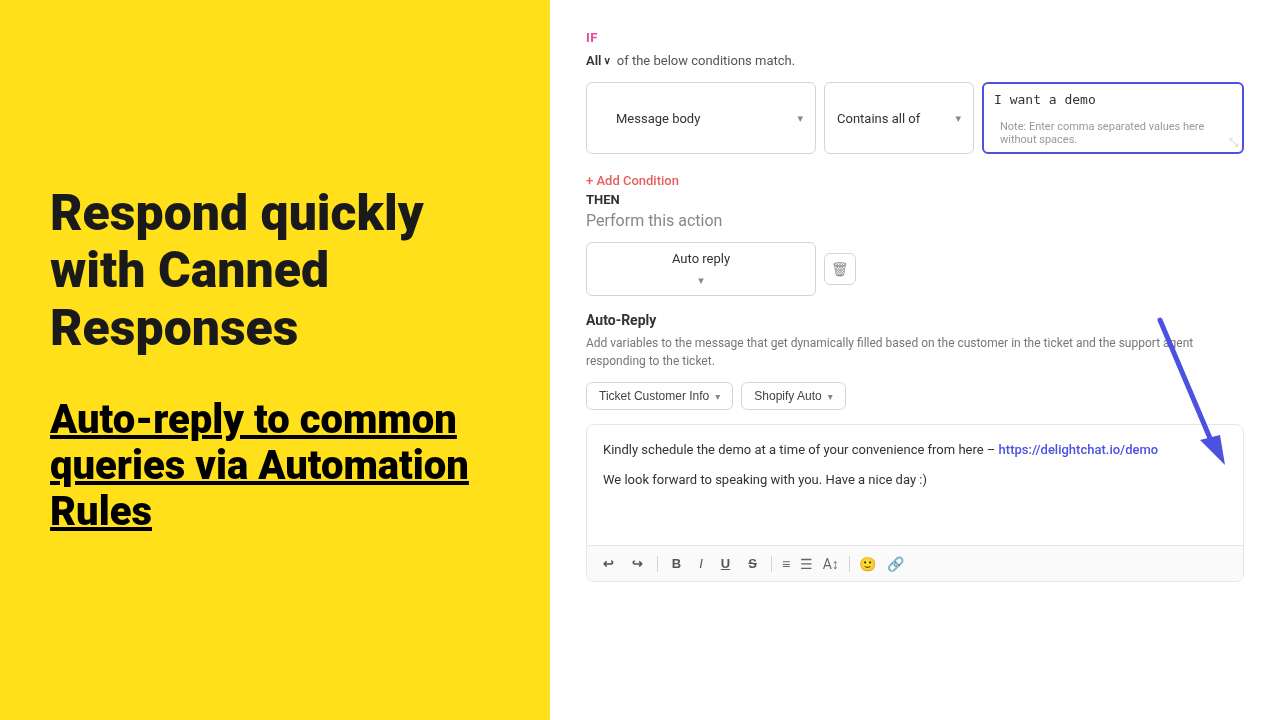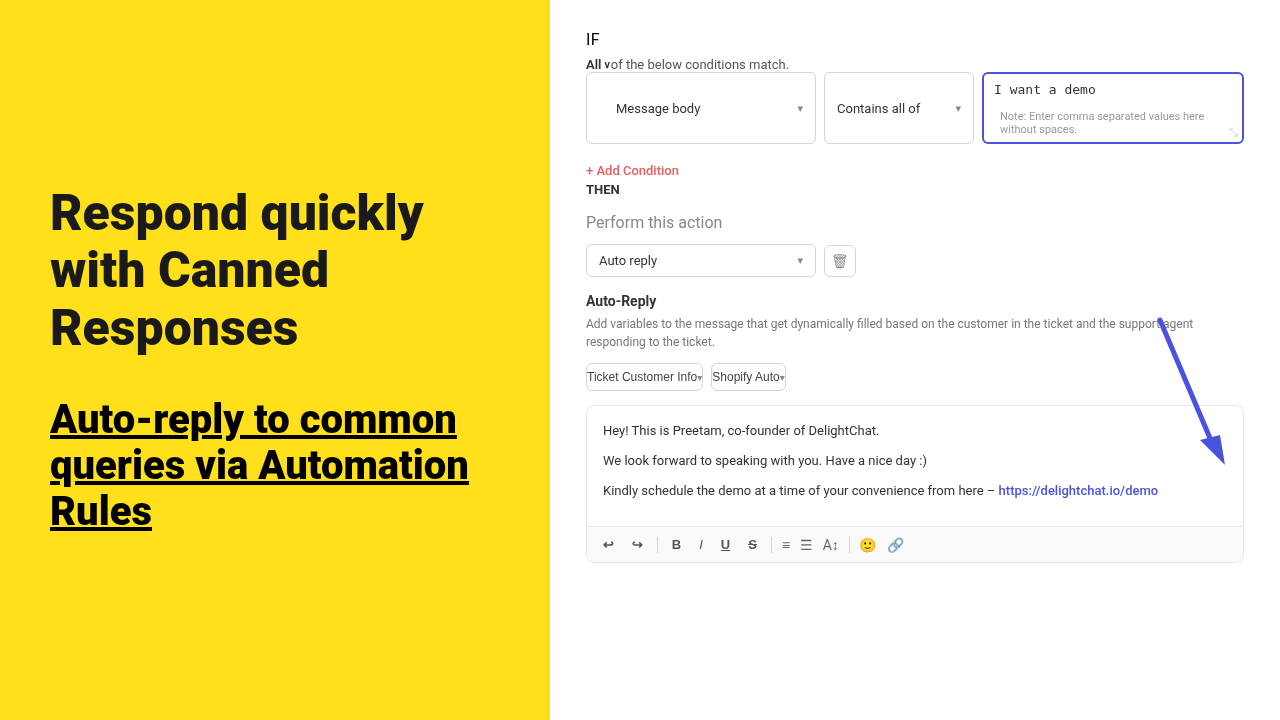--- a/index.html
+++ b/index.html
@@ -41,30 +41,31 @@
       background: #ffffff;
       flex: 1;
       height: 720px;
       padding: 30px 36px;
       overflow: hidden;
       position: relative;
     }
 
     
     .section-label {
-      font-size: 16px;
-      font-weight: 400;
-      color: #000000;
+      font-size: 13px;
+      font-weight: 700;
+      color: #ec4899;
       margin-bottom: 8px;
       letter-spacing: 0.5px;
     }
     .conditions-row {
       display: flex;
       align-items: flex-start;
-      margin-bottom: 0;
+      gap: 6px;
+      margin-bottom: 14px;
       font-size: 13px;
       color: #555;
     }
     .all-link {
       color: #333;
       font-weight: 600;
       cursor: pointer;
       display: flex;
       align-items: center;
       gap: 2px;
@@ -147,36 +148,37 @@
       cursor: pointer;
       margin-bottom: 4px;
       display: inline-block;
     }
 
     
     .then-label {
       font-size: 13px;
       font-weight: 700;
       color: #333;
-      margin-bottom: 16px;
+      margin-bottom: 4px;
     }
     .perform-action-label {
       font-size: 16px;
       color: #888;
       margin-bottom: 12px;
     }
 
     .action-row {
       display: flex;
       align-items: center;
       gap: 8px;
       margin-bottom: 16px;
     }
     .auto-reply-select {
       width: 230px;
+      flex-direction: column;
     }
     .delete-btn {
       width: 32px;
       height: 32px;
       border: 1px solid #d1d5db;
       border-radius: 6px;
       display: flex;
       align-items: center;
       justify-content: center;
       cursor: pointer;
@@ -204,27 +206,27 @@
 
     .variables-row {
       display: flex;
       gap: 8px;
       margin-bottom: 14px;
     }
     .variable-btn {
       background: #fff;
       border: 1px solid #d1d5db;
       border-radius: 6px;
-      padding: 6px 0;
+      padding: 6px 12px;
       font-size: 12px;
       color: #444;
       cursor: pointer;
       display: flex;
       align-items: center;
-      gap: 0;
+      gap: 6px;
     }
     .variable-btn .chev {
       font-size: 10px;
       color: #888;
     }
 
     
     .message-editor {
       border: 1px solid #e5e7eb;
       border-radius: 8px;
@@ -360,25 +362,24 @@
       <button class="variable-btn">
         <span>Shopify Auto</span>
         <span class="chev">▾</span>
       </button>
     </div>
   </div>
 
   
   <div class="message-editor">
     <div class="message-body" contenteditable="true" style="">
-      <p>Hey! This is Preetam, co-founder of DelightChat.</p>
-      <p>We look forward to speaking with you. Have a nice day :)</p>
       <p>
         <span>Kindly schedule the demo at a time of your convenience from here – </span><a href="#">https://delightchat.io/demo</a>
       </p>
+      <p>We look forward to speaking with you. Have a nice day :)</p>
     </div>
     <div class="editor-toolbar">
       <button class="toolbar-btn">↩</button>
       <button class="toolbar-btn">↪</button>
       <div class="toolbar-divider"></div>
       <button class="toolbar-btn">
           <strong>B</strong>
         </button>
       <button class="toolbar-btn italic">I</button>
       <button class="toolbar-btn underline">U</button>

